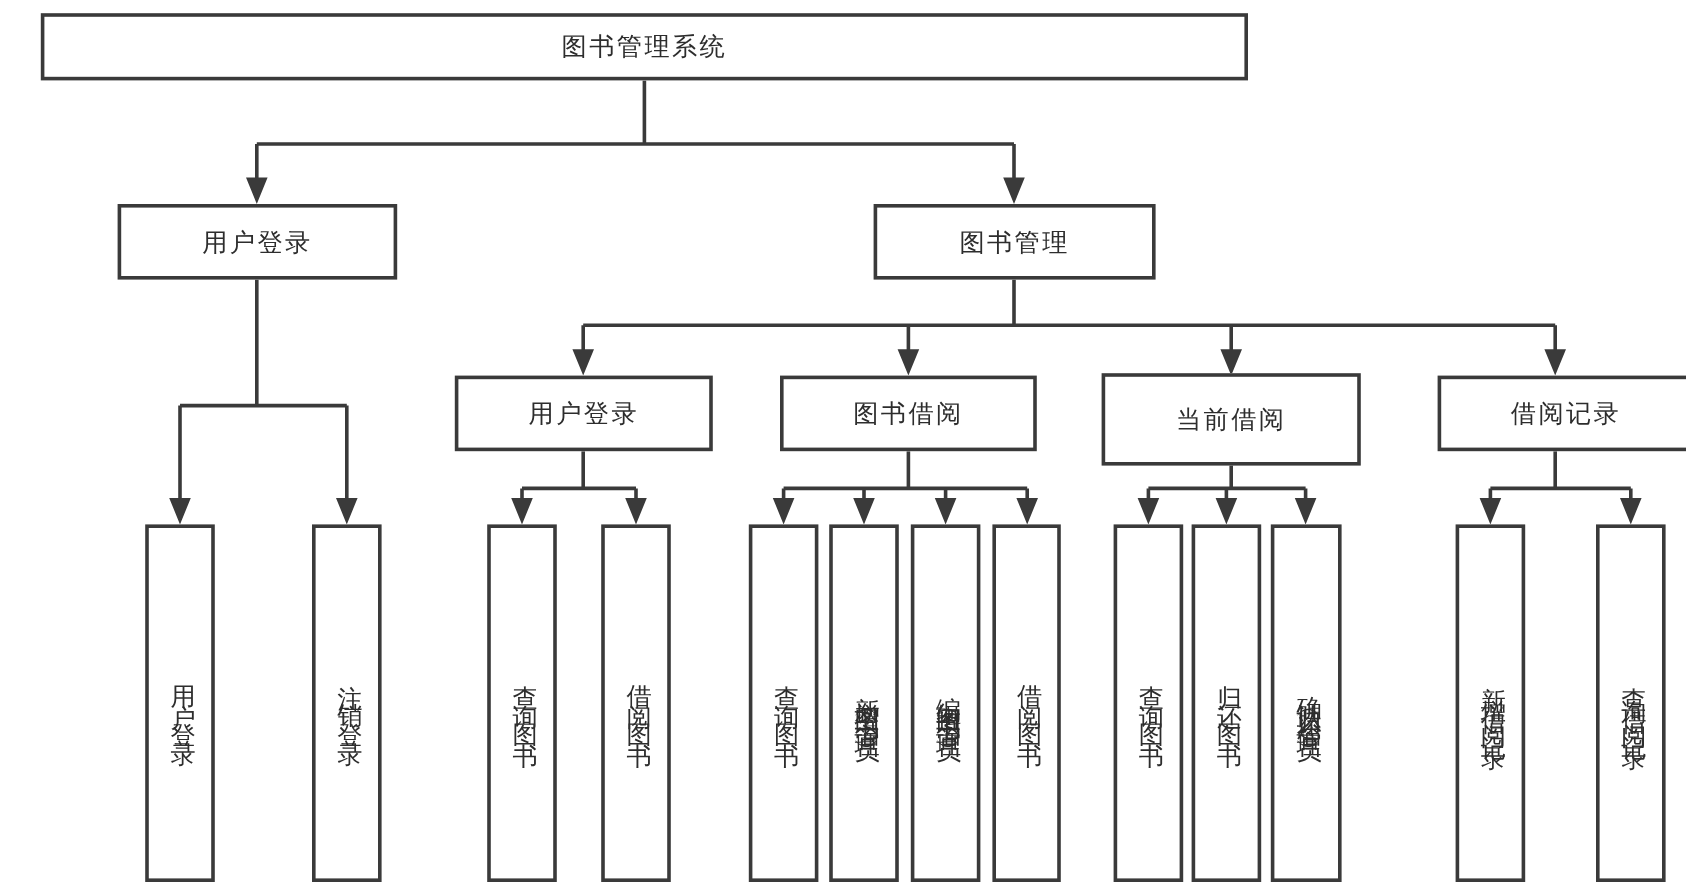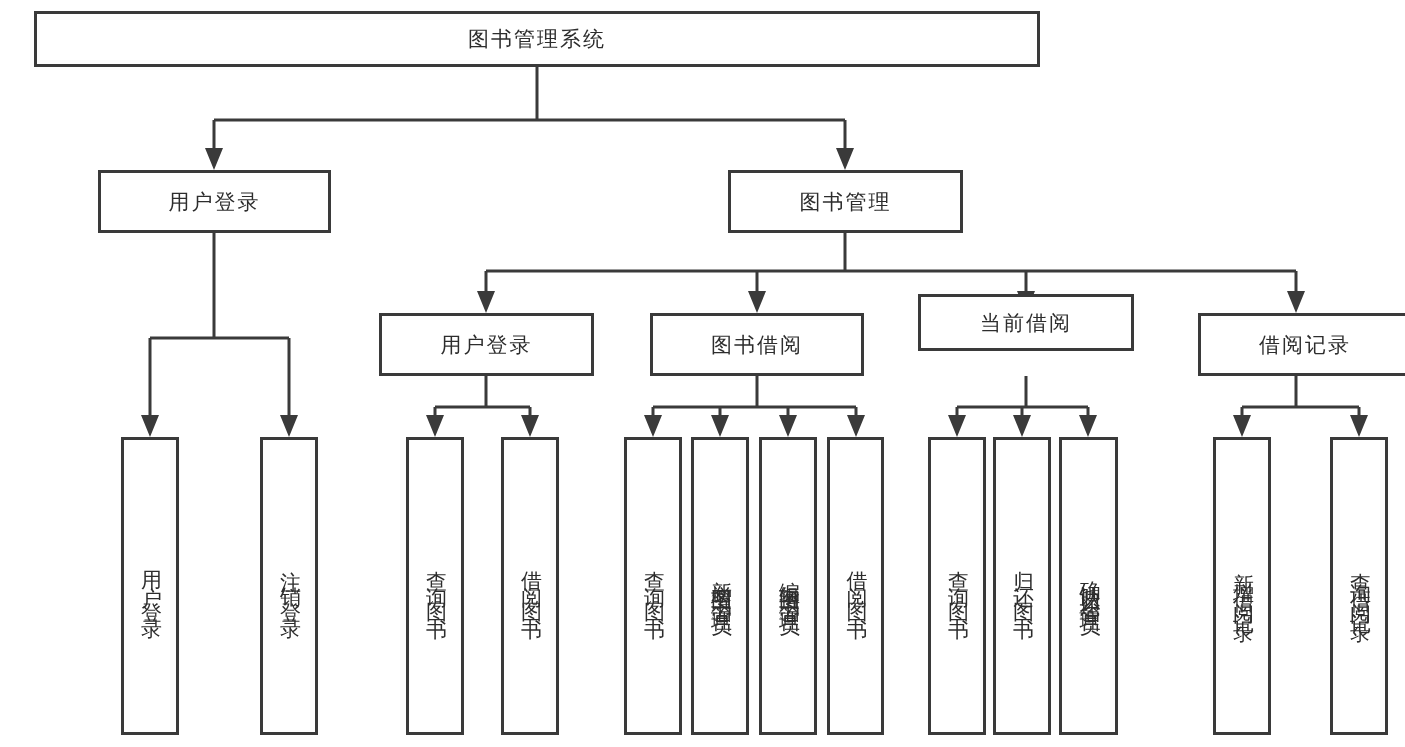--- a/index.html
+++ b/index.html
@@ -122,21 +122,21 @@
   <div class="node" style="left:712px; top:170px; width:235px; height:63px;align-items:center;">
     <span class="label">图书管理</span>
   </div>
 
   <div class="node" style="left:363px; top:313px; width:215px; height:63px;">
     <span class="label">用户登录</span>
   </div>
   <div class="node" style="left:634px; top:313px; width:214px; height:63px;">
     <span class="label">图书借阅</span>
   </div>
-  <div class="node" style="left:902px; top:294px; width:216px; height:57px;">
+  <div class="node" style="left:902px; top:311px; width:216px; height:77px;">
     <span class="label">当前借阅</span>
   </div>
   <div class="node" style="left:1182px; top:313px; width:214px; height:63px;">
     <span class="label">借阅记录</span>
   </div>
 
   <div class="node vertical" style="left:105px; top:437px; width:58px; height:298px;">
     <span class="label">用户登录</span>
   </div>
   <div class="node vertical" style="left:244px; top:437px; width:58px; height:298px;">

